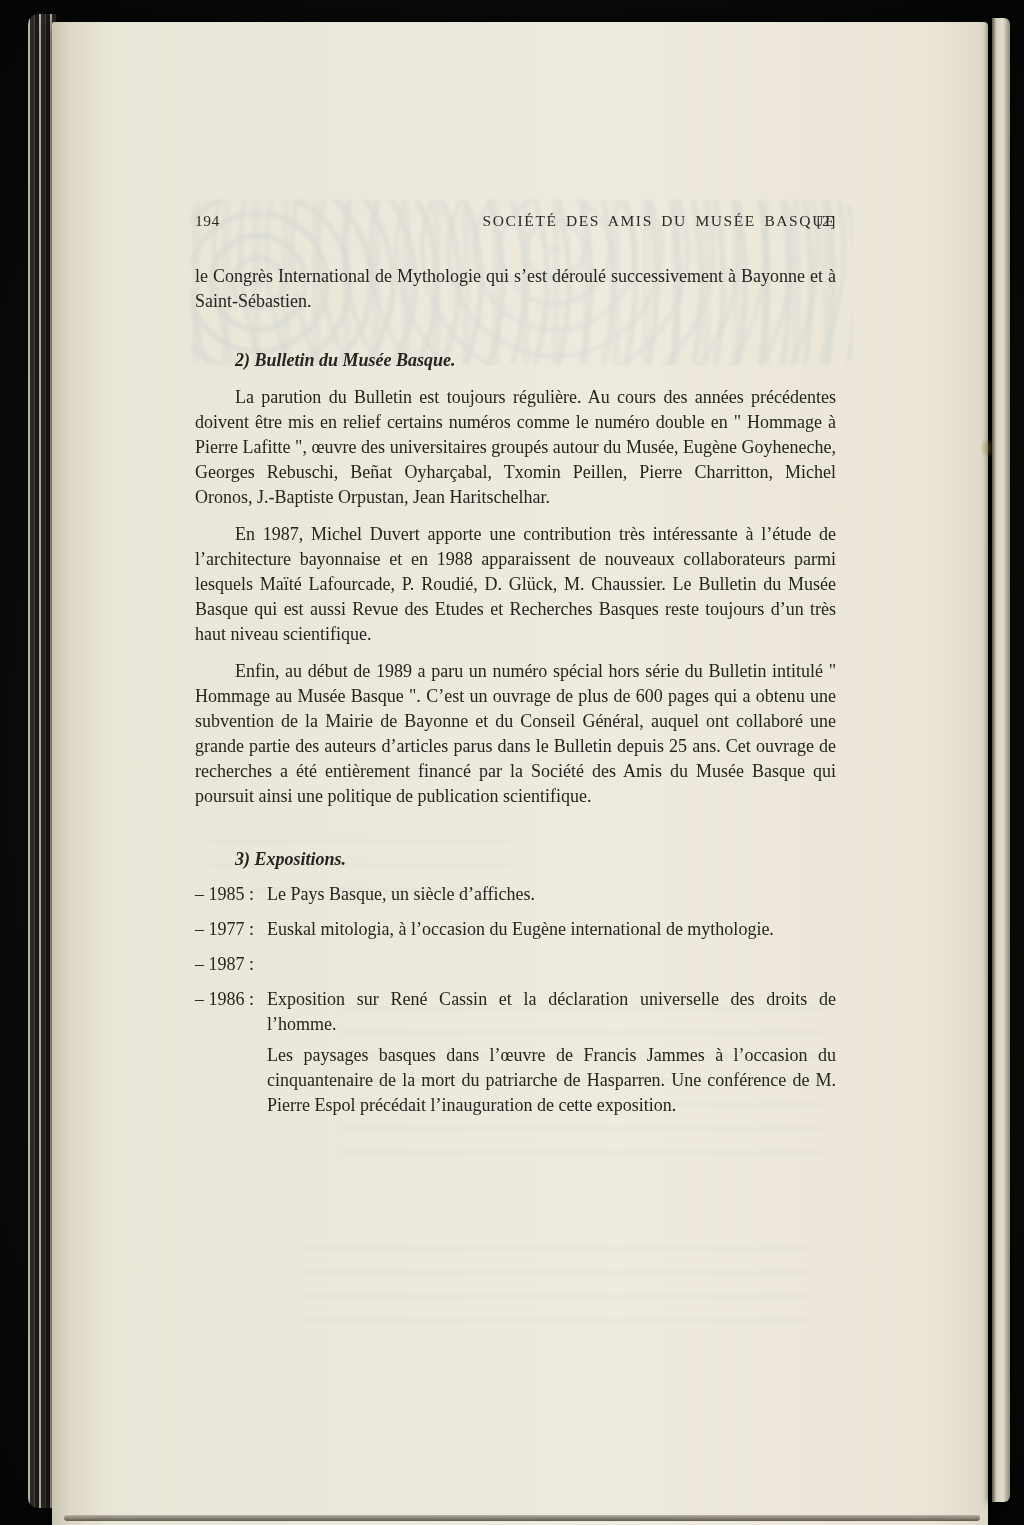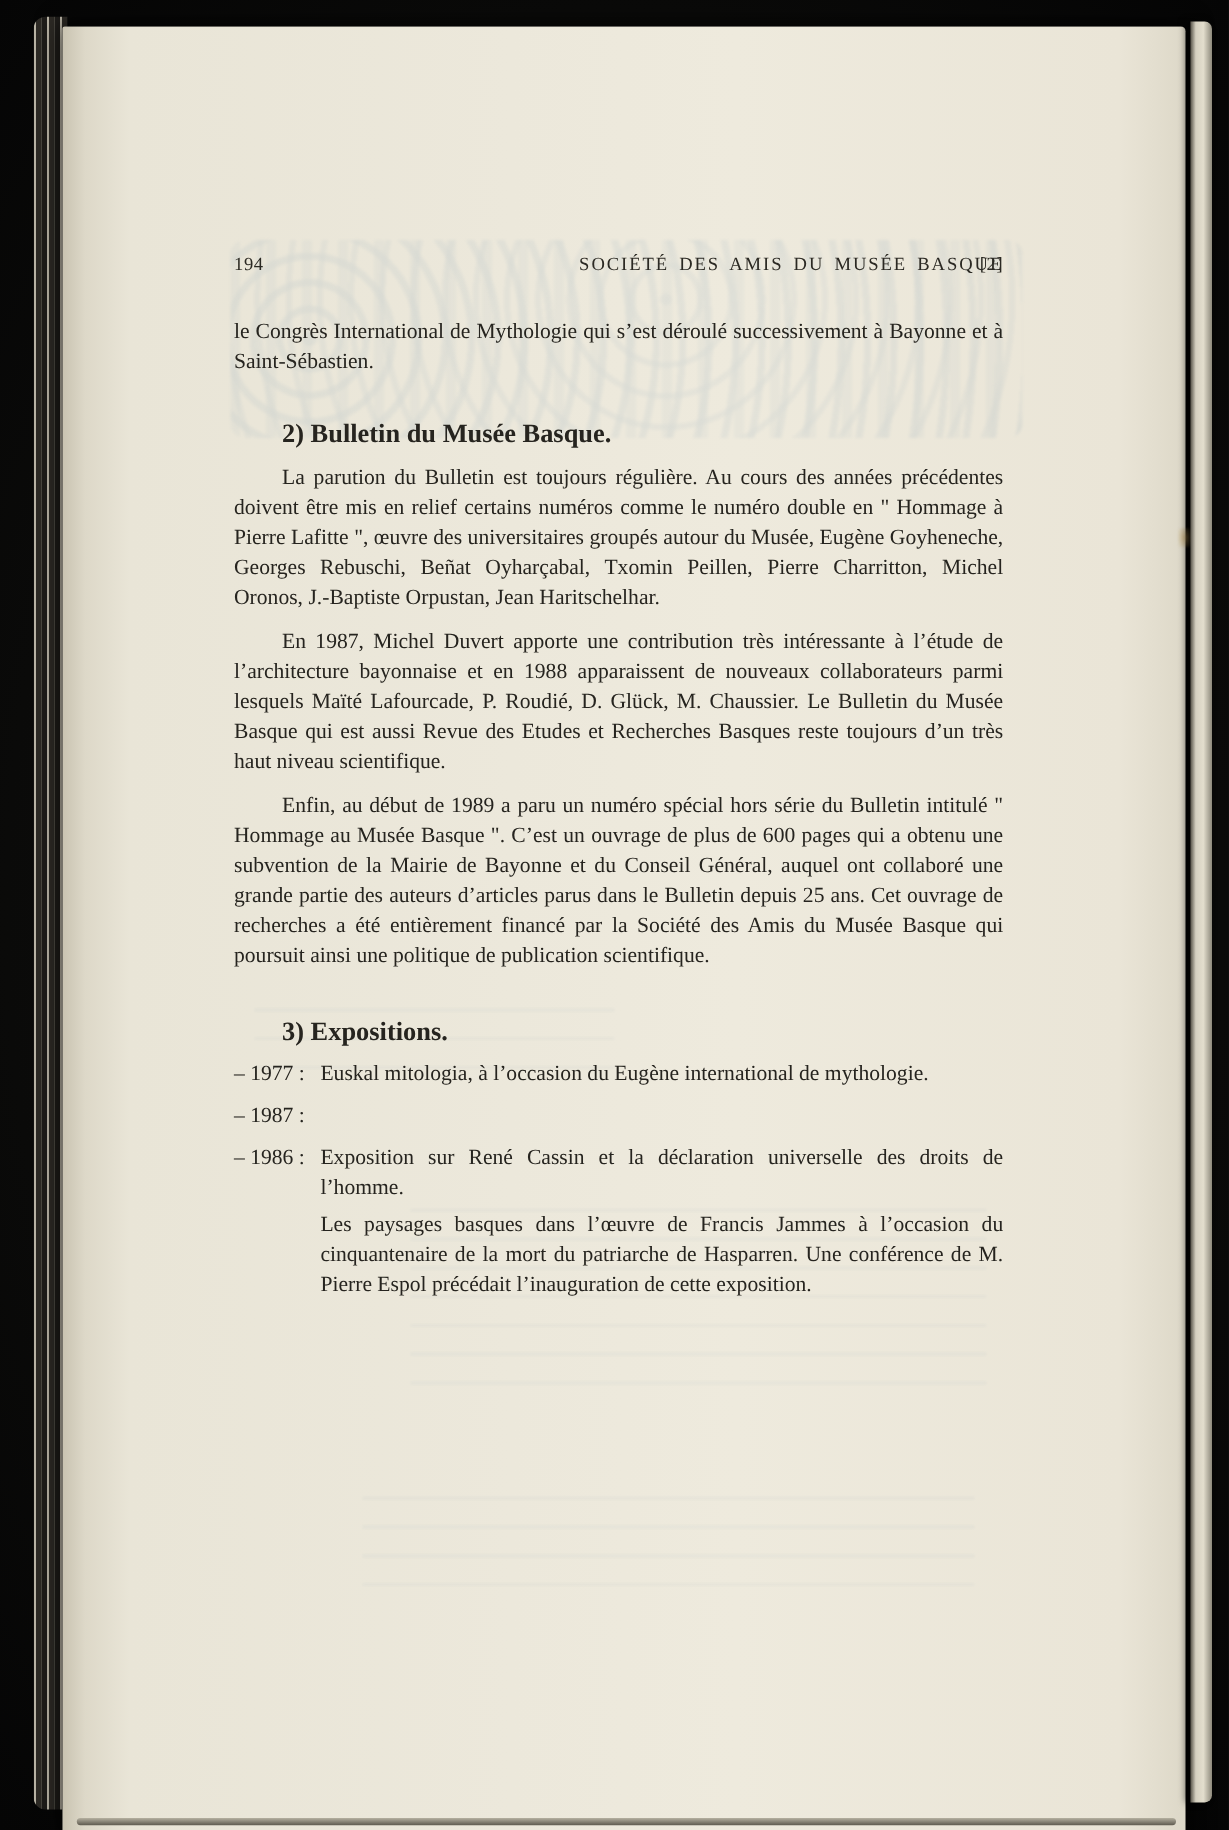--- a/index.html
+++ b/index.html
@@ -132,22 +132,23 @@
     word-spacing: 3px;
   }
   .para {
     margin: 12px 0 0 0;
     text-align: justify;
     text-indent: 40px;
   }
   .para.noindent { text-indent: 0; margin-top: 34px; }
   .heading {
     margin: 34px 0 0 40px;
-    font-size: 22px;
+    font-size: 18px;
     font-weight: bold;
+    font-style: italic;
   }
   .heading.h2gap { margin-top: 38px; }
   .expo-list { margin-top: 10px; }
   .expo-item {
     display: flex;
     margin: 10px 0 0 0;
   }
   .expo-label {
     flex: 0 0 72px;
     white-space: nowrap;
@@ -188,20 +189,26 @@
 
       <p class="para">La parution du Bulletin est toujours régulière. Au cours des années précédentes doivent être mis en relief certains numéros comme le numéro double en " Hommage à Pierre Lafitte ", œuvre des universitaires groupés autour du Musée, Eugène Goyheneche, Georges Rebuschi, Beñat Oyharçabal, Txomin Peillen, Pierre Charritton, Michel Oronos, J.-Baptiste Orpustan, Jean Haritschelhar.</p>
       <p class="para">En 1987, Michel Duvert apporte une contribution très intéressante à l’étude de l’architecture bayonnaise et en 1988 apparaissent de nouveaux collaborateurs parmi lesquels Maïté Lafourcade, P. Roudié, D. Glück, M. Chaussier. Le Bulletin du Musée Basque qui est aussi Revue des Etudes et Recherches Basques reste toujours d’un très haut niveau scientifique.</p>
       <p class="para">Enfin, au début de 1989 a paru un numéro spécial hors série du Bulletin intitulé " Hommage au Musée Basque ". C’est un ouvrage de plus de 600 pages qui a obtenu une subvention de la Mairie de Bayonne et du Conseil Général, auquel ont collaboré une grande partie des auteurs d’articles parus dans le Bulletin depuis 25 ans. Cet ouvrage de recherches a été entièrement financé par la Société des Amis du Musée Basque qui poursuit ainsi une politique de publication scientifique.</p>
 
       <h3 class="heading h2gap">3) Expositions.</h3>
 
 
       <div class="expo-list">
 
+        <div class="expo-item">
+          <span class="expo-label">– 1985 :</span>
+          <div class="expo-entries">
+            <p>Le Pays Basque, un siècle d’affiches.</p>
+          </div>
+        </div>
 
         <div class="expo-item">
           <span class="expo-label">– 1977 :</span>
           <div class="expo-entries">
             <p>Euskal mitologia, à l’occasion du Eugène international de mythologie.</p>
           </div>
         </div>
 
         <div class="expo-item">
           <span class="expo-label">– 1987 :</span>

